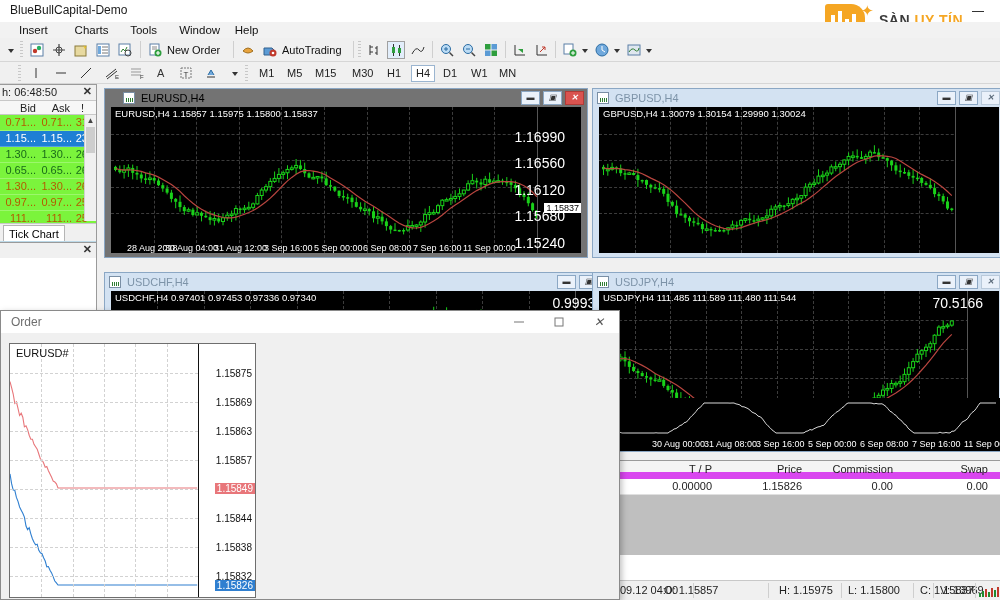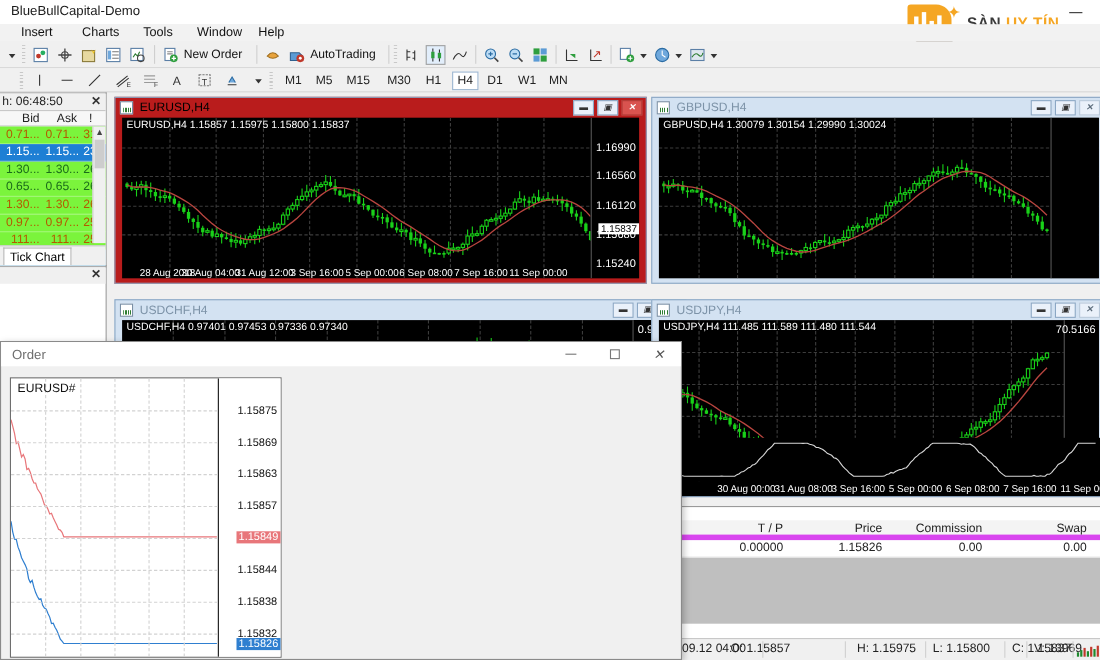--- a/index.html
+++ b/index.html
@@ -66,48 +66,48 @@
   #mw-tabs .tab { position:absolute; left:3px; top:1px; height:16px; line-height:16px; padding:0 5px;
                   background:#fff; border:1px solid #b5b5b5; border-bottom:none; font-size:11px; cursor:pointer;}
 
   
   #navpanel { position:absolute; left:0; top:242px; width:97px; height:80px; background:#fff; border:1px solid #9a9a9a; border-left:none;}
   #navpanel .bar { height:15px; background:#f0f0f0; position:relative;}
   #navpanel .bar .x { position:absolute; right:4px; top:0px; font-size:11px; font-weight:bold; color:#333; cursor:pointer;}
 
   
   .chartwin { position:absolute; border:1px solid #8ba7c4; background:#d3e2f2; }
-  .chartwin.active { background:#b91c1c; }
+  .chartwin.active { background:#737373;padding-left:14px; }
   .cw-title { height:18px; position:relative; }
   .cw-title .ico { position:absolute; left:4px; top:3px; width:12px; height:12px; background:#fff; border:1px solid #7a8fa5;}
   .cw-title .ico::after { content:""; position:absolute; left:2px; top:5px; width:8px; height:4px;
                           background:repeating-linear-gradient(to right,#2e7d32 0 1px, transparent 1px 2px);}
   .cw-title .nm { position:absolute; left:22px; top:3px; font-size:11px; }
   .cw-title .nm.act { color:#000; }
   .cw-title .nm.inact { color:#7d93a8; }
   .cw-btns { position:absolute; right:3px; top:2px; display:flex; gap:3px;}
   .cwb { width:19px; height:14px; border:1px solid #8ba7c4; background:#eaf1fa; position:relative; cursor:pointer;}
   .cwb.close { background:#d9534f; border-color:#b03b36; }
   .cwb.close.inact { background:#eaf1fa; border-color:#b9c9da;}
   .cwb i { position:absolute; left:50%; top:50%; transform:translate(-50%,-50%); font-size:8px; color:#333; line-height:1;}
   .cwb.close i { color:#fff; font-weight:bold;}
   .cwb.close.inact i { color:#5b6b7a; }
   .plot { position:absolute; background:#000; overflow:hidden; }
   .plot .ohlc { position:absolute; left:4px; top:1px; font-size:9.5px; color:#fff; white-space:nowrap; z-index:5;}
   .plot .gridv { position:absolute; top:0; bottom:0; width:0; border-left:1px dashed #3c3c3c; }
   .plot .gridh { position:absolute; left:0; right:0; height:0; border-top:1px dashed #3c3c3c; }
   .plot .axis { position:absolute; right:0; top:0; bottom:0; background:#000; border-left:1px solid #555;}
-  .plot .axis .lab { position:absolute; right:3px; font-size:10px; color:#fff; white-space:nowrap;}
+  .plot .axis .lab { position:absolute; right:16px; font-size:14px; color:#fff; white-space:nowrap;}
   .plot .axis .cur { position:absolute; right:0; background:#fff; color:#000; font-size:9px; padding:0 2px; white-space:nowrap;}
   .plot .xlabels { position:absolute; left:0; bottom:0; height:12px; }
   .plot .xlabels span { position:absolute; bottom:0; font-size:9px; color:#fff; white-space:nowrap;}
 
   
   #terminal { position:absolute; left:620px; top:460px; width:380px; height:120px; background:#fff; border-top:1px solid #9a9a9a;}
-  #term-head { height:18px; background:#f4f4f4; border-bottom:5px solid #d946ef; position:relative;margin-top:12px;}
+  #term-head { height:18px; background:#f4f4f4; border-bottom:7px solid #d946ef; position:relative;}
   #term-head div { position:absolute; top:2px; font-size:11px; color:#222; text-align:right;}
   #term-row { height:16px; position:relative; border-bottom:1px solid #e0e0e0;}
   #term-row div { position:absolute; top:1px; font-size:11px; color:#222; text-align:right;}
   #term-rest { background:#bfbfbf; height:60px; }
 
   
   #statusbar { position:absolute; left:0; bottom:0; width:1000px; height:20px; background:#f0f0f0; border-top:1px solid #c8c8c8;}
   #statusbar .sb { position:absolute; top:3px; font-size:11px; color:#222; white-space:nowrap;}
   #statusbar .vsep { position:absolute; top:2px; width:1px; height:15px; background:#cfcfcf;}
   #sig { position:absolute; top:4px; display:flex; align-items:flex-end; gap:1px; height:12px;}

